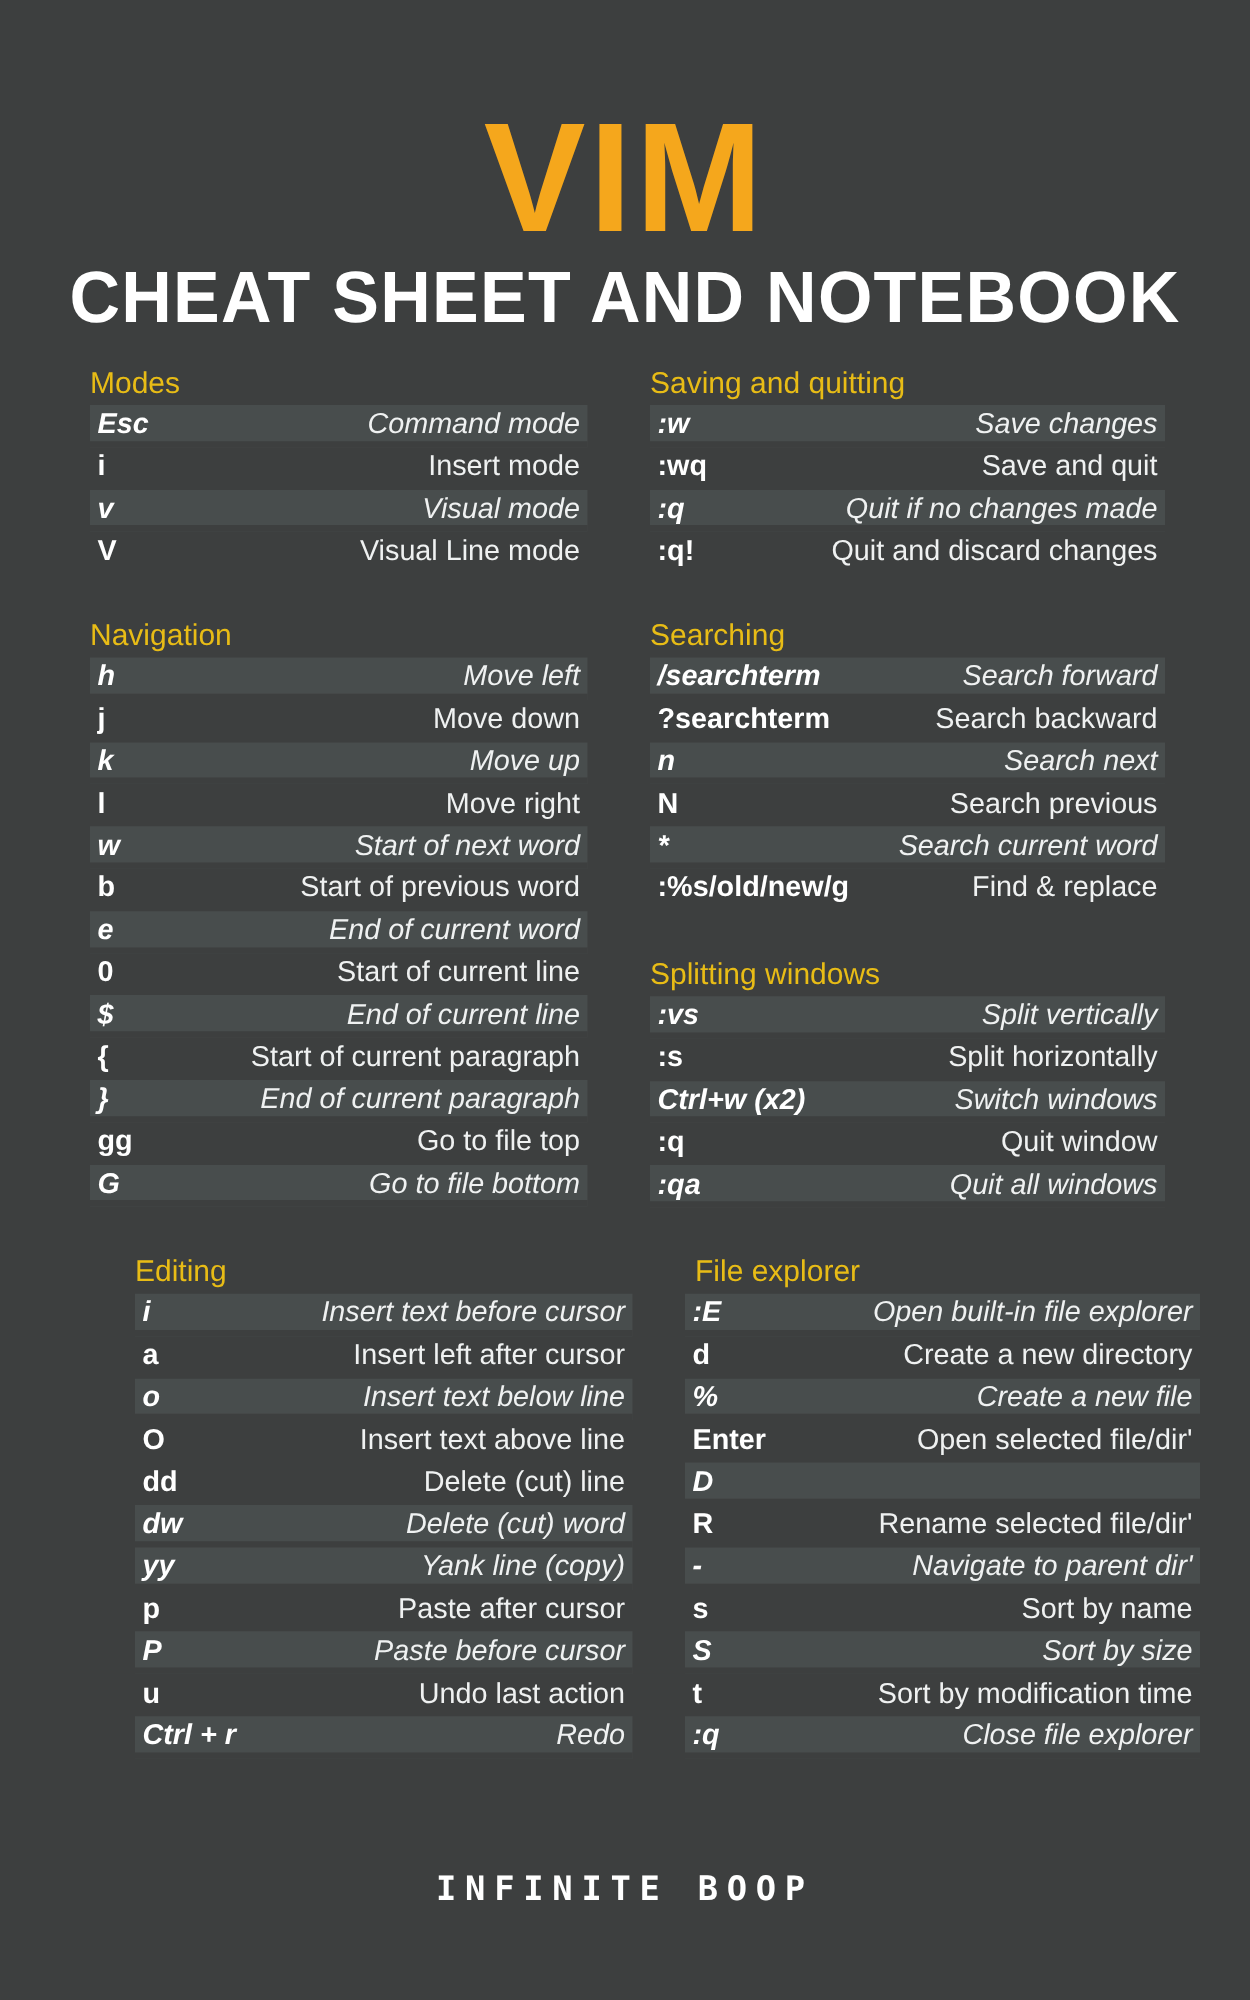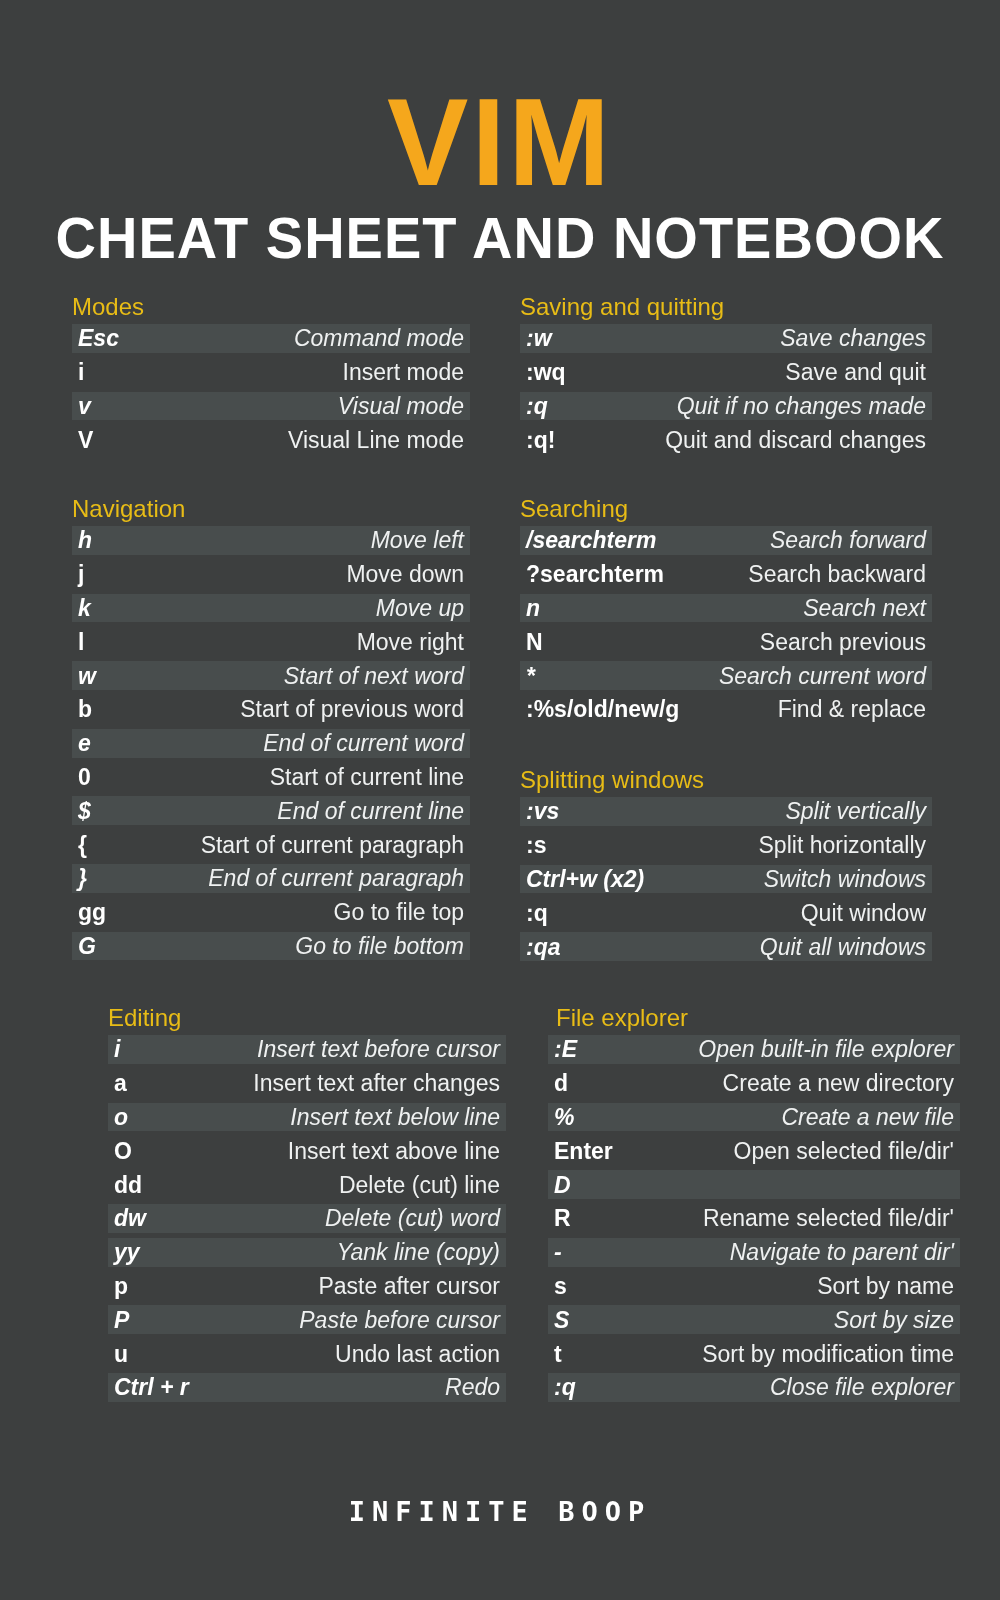--- a/index.html
+++ b/index.html
@@ -156,21 +156,21 @@
 </div>
 
 <div class="section" id="sec-editing">
   <div class="sec-title">Editing</div>
   <div class="row s">
       <span class="key">i</span>
       <span class="desc">Insert text before cursor</span>
     </div>
   <div class="row">
       <span class="key">a</span>
-      <span class="desc">Insert text after changes</span>
+      <span class="desc">Insert left after cursor</span>
     </div>
   <div class="row s">
       <span class="key">o</span>
       <span class="desc">Insert text below line</span>
     </div>
   <div class="row">
       <span class="key">O</span>
       <span class="desc">Insert text above line</span>
     </div>
   <div class="row">

